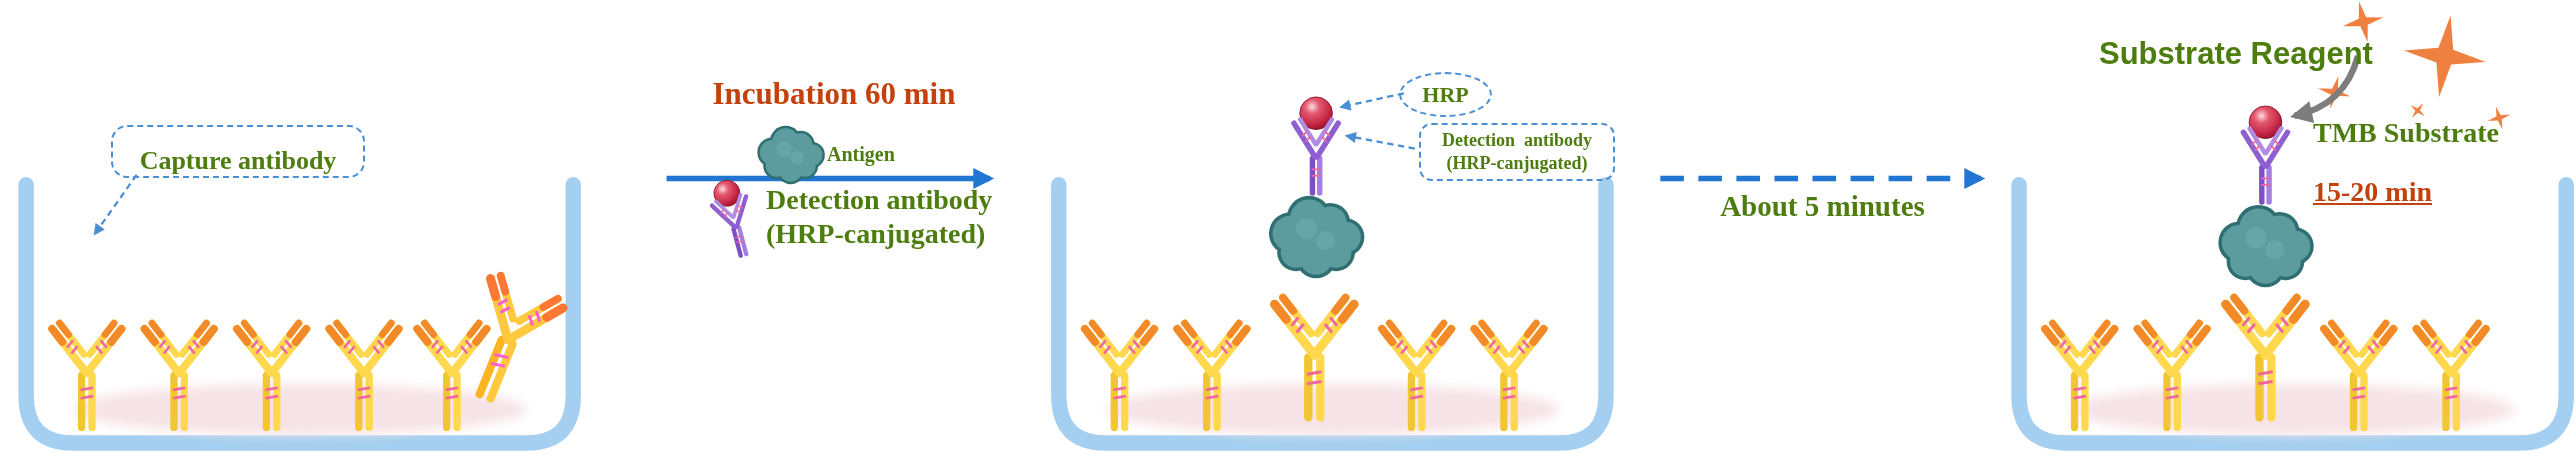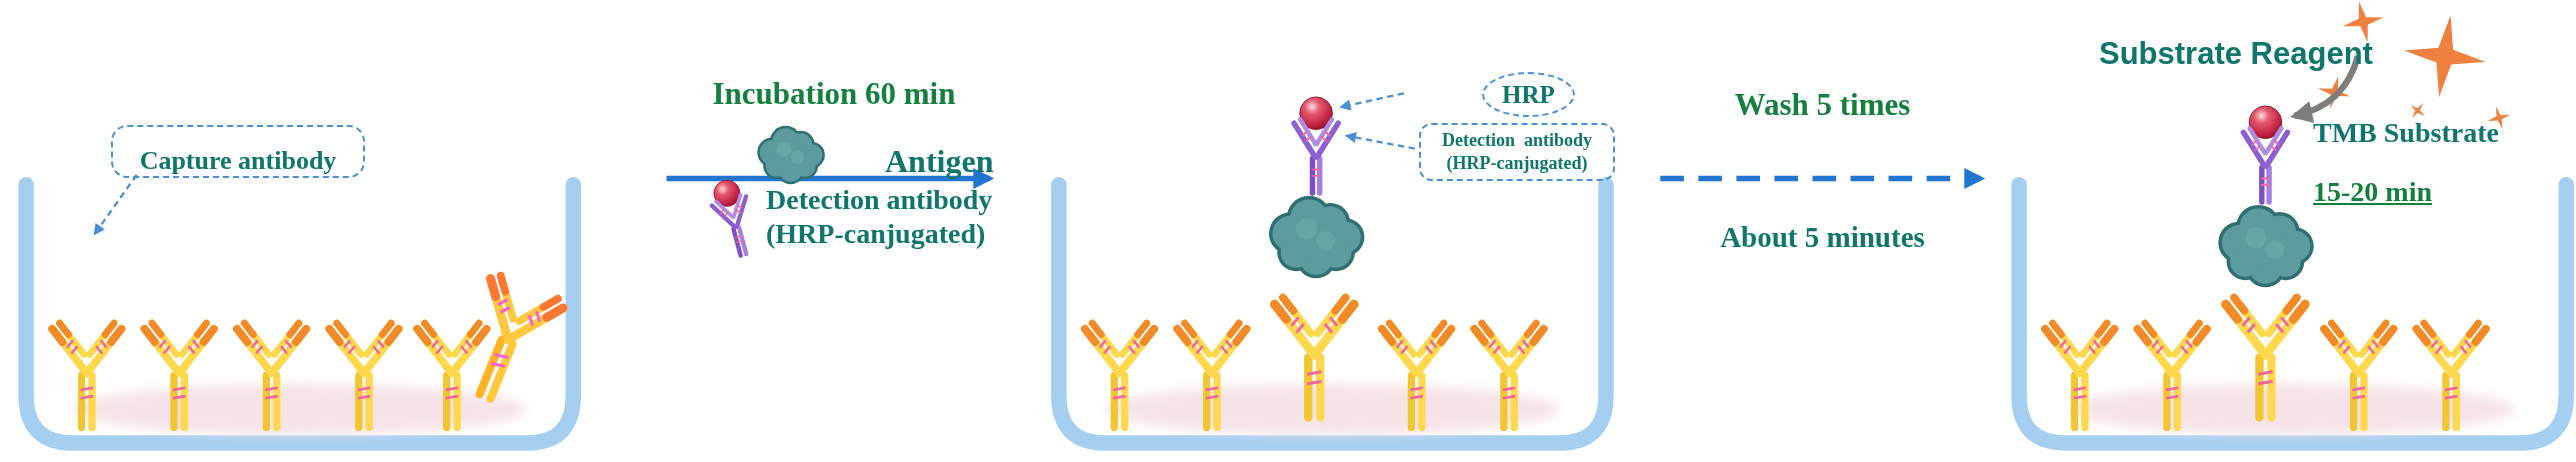--- a/index.html
+++ b/index.html
@@ -1,34 +1,34 @@
 <!DOCTYPE html>
 <html style="font-size:14.5px"><head>
 <meta charset="utf-8">
 <style>
   html,body{margin:0;padding:0;background:#ffffff;}
   .canvas{position:relative;width:2576px;height:462px;background:#ffffff;overflow:hidden;
           font-family:"Liberation Serif", serif;}
-  .label{position:absolute;font-weight:bold;color:#0f766e;white-space:nowrap;}
-  .blue{color:#15803d;}
+  .label{position:absolute;font-weight:bold;color:#4d7c0f;white-space:nowrap;}
+  .blue{color:#c2410c;}
   .center{text-align:center;}
   #scene{position:absolute;left:0;top:0;}
   #capture-box{left:111px;top:125px;width:250px;height:49px;border:2.7px dashed #4A8FD4;
     border-radius:16.3px;display:flex;align-items:flex-end;justify-content:center;font-size:26px;}
   #incubation{left:669px;top:76px;width:330px;font-size:31px;}
-  #antigen-lb{left:885px;top:143px;font-size:32px;}
+  #antigen-lb{left:827px;top:143px;font-size:20px;}
   #det-legend{left:766px;top:183px;font-size:28px;line-height:34px;}
-  #hrp-oval{left:1482px;top:72px;width:89px;height:41px;border:2.3px dashed #4A8FD4;
-    border-radius:50%;display:flex;align-items:center;justify-content:center;font-size:25px;}
+  #hrp-oval{left:1399px;top:72px;width:89px;height:41px;border:2.3px dashed #4A8FD4;
+    border-radius:50%;display:flex;align-items:center;justify-content:center;font-size:22px;}
   #det-callout{left:1419px;top:123px;width:192px;height:54px;border:2.3px dashed #4A8FD4;
     border-radius:12.7px;display:flex;flex-direction:column;justify-content:center;align-items:center;
     font-size:18px;line-height:22.7px;}
   #det-callout .pre{white-space:pre;}
   #wash{left:1661px;top:87px;width:323px;font-size:31px;}
-  #about{left:1661px;top:190px;width:323px;font-size:29px;margin-top:31px;}
+  #about{left:1661px;top:190px;width:323px;font-size:29px;}
   #substrate{left:2099px;top:36px;font-size:31px;font-family:"Liberation Sans", sans-serif;}
   #tmb{left:2313px;top:105px;font-size:28px;margin-top:12px;}
   #colordev{left:2313px;top:140px;font-size:28px;}
   #dur{left:2313px;top:176px;font-size:28px;text-decoration:underline;}
 </style>
 </head>
 <body>
 
 <div class="canvas">
 
@@ -194,21 +194,20 @@
 
 <div class="label" id="hrp-oval">
   <span>HRP</span>
 </div>
 
 <div class="label" id="det-callout">
   <div class="pre">Detection  antibody</div>
   <div>(HRP-canjugated)</div>
 </div>
 
-<div class="label blue center" id="wash">Wash 5 times</div>
 
 <div class="label center" id="about">About 5 minutes</div>
 
 <div class="label" id="substrate">Substrate Reagent</div>
 
 <div class="label" id="tmb">TMB Substrate</div>
 
 
 <div class="label blue" id="dur">15-20 min</div>
 

